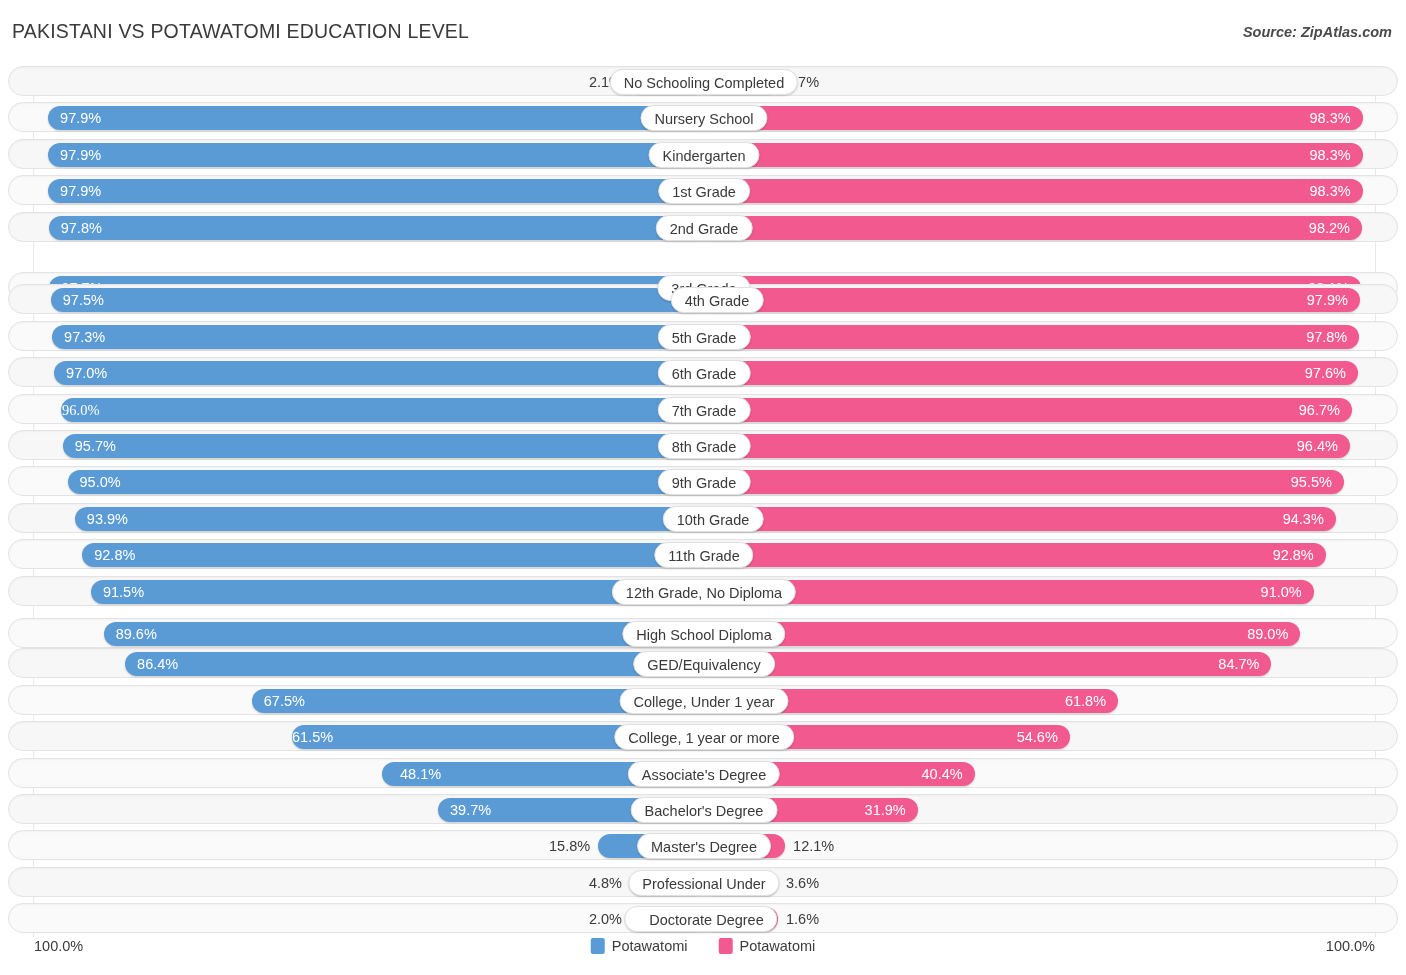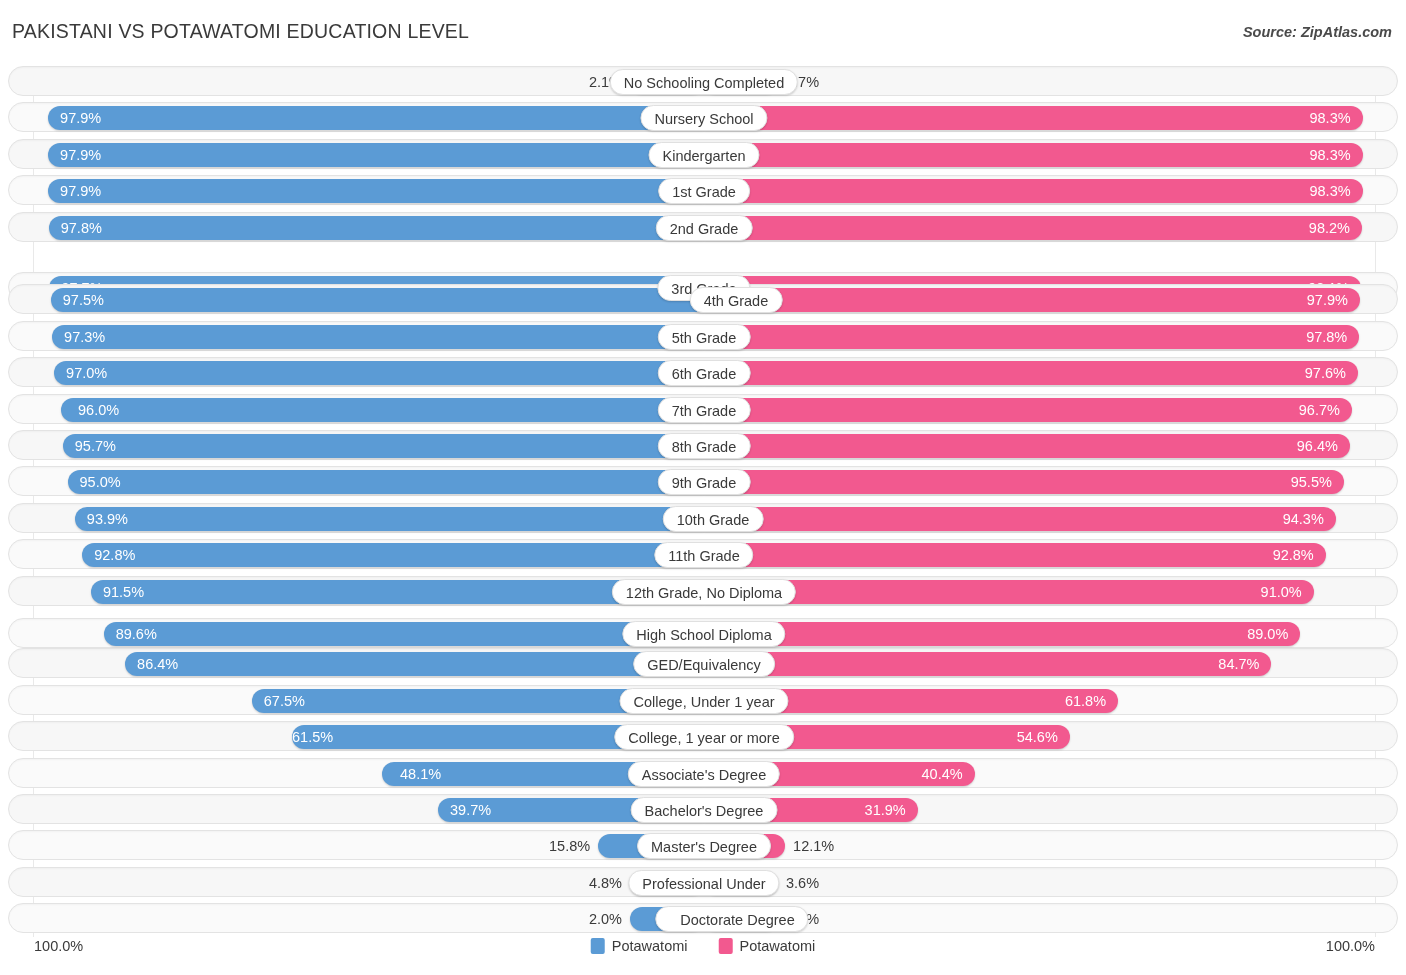--- a/index.html
+++ b/index.html
@@ -195,21 +195,21 @@
           <div class="val inR" style="left: 0px; width: 1340.27px; text-align: right;">98.1%</div>
           <div class="pill" style="left: 695px;">3rd Grade</div>
         </div>
       </div>
       <div class="row" style="top: 218.4px;">
         <div class="barwrap">
           <div class="bar left" style="left: 41.75px; width: 653.25px; background: rgb(91, 155, 213);"></div>
           <div class="bar right" style="left: 695px; width: 655.93px; background: rgb(242, 89, 143);"></div>
           <div class="val inL" style="left: 53.75px;">97.5%</div>
           <div class="val inR" style="left: 0px; width: 1338.93px; text-align: right;">97.9%</div>
-          <div class="pill" style="left: 727px;">4th Grade</div>
+          <div class="pill" style="left: 708px;">4th Grade</div>
         </div>
       </div>
       <div class="row alt" style="top: 254.8px;">
         <div class="barwrap">
           <div class="bar left" style="left: 43.09px; width: 651.91px; background: rgb(91, 155, 213);"></div>
           <div class="bar right" style="left: 695px; width: 655.26px; background: rgb(242, 89, 143);"></div>
           <div class="val inL" style="left: 55.09px;">97.3%</div>
           <div class="val inR" style="left: 0px; width: 1338.26px; text-align: right;">97.8%</div>
           <div class="pill" style="left: 695px;">5th Grade</div>
         </div>
@@ -220,21 +220,21 @@
           <div class="bar right" style="left: 695px; width: 653.92px; background: rgb(242, 89, 143);"></div>
           <div class="val inL" style="left: 57.1px;">97.0%</div>
           <div class="val inR" style="left: 0px; width: 1336.92px; text-align: right;">97.6%</div>
           <div class="pill" style="left: 695px;">6th Grade</div>
         </div>
       </div>
       <div class="row alt" style="top: 327.6px;">
         <div class="barwrap">
           <div class="bar left" style="left: 51.8px; width: 643.2px; background: rgb(91, 155, 213);"></div>
           <div class="bar right" style="left: 695px; width: 647.89px; background: rgb(242, 89, 143);"></div>
-          <div class="val inL" style="left: 69px;">96.0%</div>
+          <div class="val inL" style="left: 53px; font-family: Liberation Serif, serif;">96.0%</div>
           <div class="val inR" style="left: 0px; width: 1330.89px; text-align: right;">96.7%</div>
           <div class="pill" style="left: 695px;">7th Grade</div>
         </div>
       </div>
       <div class="row" style="top: 364px;">
         <div class="barwrap">
           <div class="bar left" style="left: 53.81px; width: 641.19px; background: rgb(91, 155, 213);"></div>
           <div class="bar right" style="left: 695px; width: 645.88px; background: rgb(242, 89, 143);"></div>
           <div class="val inL" style="left: 65.81px;">95.7%</div>
           <div class="val inR" style="left: 0px; width: 1328.88px; text-align: right;">96.4%</div>
@@ -348,21 +348,21 @@
           <div class="val outR" style="left: 777px;">3.6%</div>
           <div class="pill" style="left: 695px;">Professional Under</div>
         </div>
       </div>
       <div class="row alt" style="top: 837.2px;">
         <div class="barwrap">
           <div class="bar left cap" style="left: 621px; width: 74px; background: rgb(91, 155, 213);"></div>
           <div class="bar right cap" style="left: 695px; width: 74px; background: rgb(242, 89, 143);"></div>
           <div class="val outL" style="left: 0px; width: 613px; text-align: right;">2.0%</div>
           <div class="val outR" style="left: 777px;">1.6%</div>
-          <div class="pill" style="left: 723px; padding-left: 24px;">Doctorate Degree</div>
+          <div class="pill" style="left: 692px; padding-left: 24px;">Doctorate Degree</div>
         </div>
       </div>
     </div>
 
   <div class="footer">
     <div class="axis-left">100.0%</div>
     <div class="legend">
       <div class="legend-item">
         <span class="swatch" id="sw-left" style="background: rgb(91, 155, 213);"></span>
         <span class="legend-label">Potawatomi</span>

